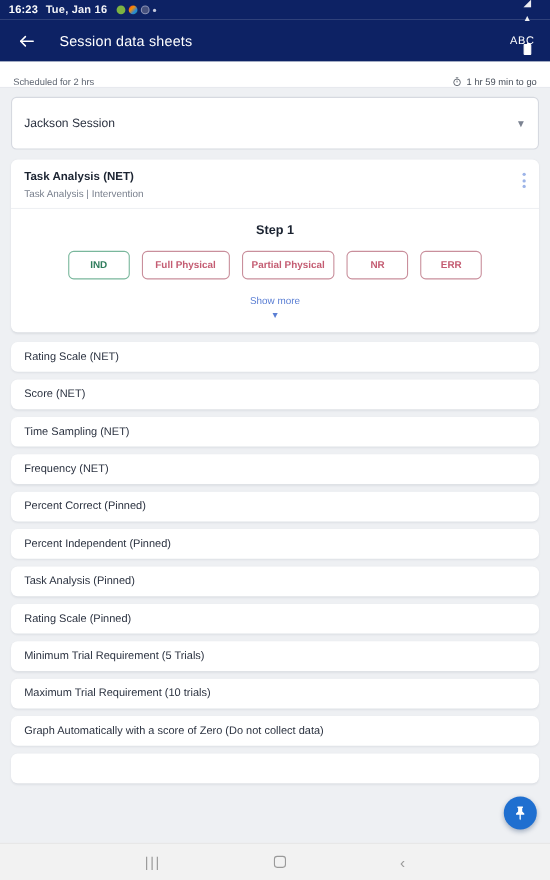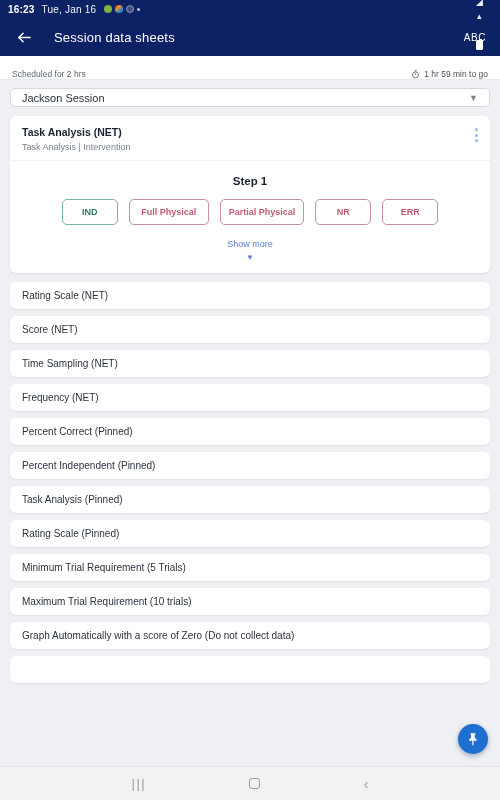--- a/index.html
+++ b/index.html
@@ -11,21 +11,21 @@
   }
   #app { position: relative; width: 500px; height: 800px; display: flex; flex-direction: column; }
 
   
   .statusbar {
     height: 18px; background: #0d2264; color: #ffffff;
     display: flex; align-items: center; padding: 0 8px;
     font-size: 10px; letter-spacing: .2px; flex: 0 0 18px;
   }
   .sb-time { font-weight: 600; margin-right: 7px; }
-  .sb-date { opacity: .95; margin-right: 8px; }
+  .sb-date { opacity: .95; margin-right: 8px; font-weight: bold; }
   .sb-icons { display: flex; align-items: center; gap: 3px; }
   .sb-dot { width: 8px; height: 8px; border-radius: 50%; display: inline-block; }
   .sb-dot.g { background: #7cb342; }
   .sb-dot.m { background: linear-gradient(135deg,#e53935 0%,#fb8c00 35%,#1e88e5 70%,#43a047 100%); }
   .sb-dot.s { background: #46517d; border: 1px solid #8b93b5; box-sizing: border-box; }
   .sb-dot.tiny { width: 3px; height: 3px; background: #c4c9dd; }
   .sb-spacer { flex: 1; }
   .sb-right { display: flex; align-items: center; gap: 4px; font-size: 9.5px; flex-direction: column; }
   .sb-right .glyph { opacity: .92; font-size: 9px; }
   .sb-batt {
@@ -58,21 +58,21 @@
   .scroll {
     flex: 1; overflow-y: auto; background: #eef0f3;
     padding: 8px 10px 0 10px; position: relative;
   }
   .scroll::-webkit-scrollbar { width: 3px; }
   .scroll::-webkit-scrollbar-thumb { background: #c9ccd3; border-radius: 2px; }
 
   
   .select-wrap {
     background: #fff; border: 1px solid #d6d9e0; border-radius: 5px;
-    height: 19px; display: flex; align-items: center; padding: 0 11px;
+    height: 48px; display: flex; align-items: center; padding: 0 11px;
     font-size: 11px; color: #2b3240; cursor: pointer; margin-bottom: 9px;
   }
   .select-caret { margin-left: auto; color: #7b8291; font-size: 9px; }
 
   
   .card {
     background: #fff; border-radius: 6px; margin-bottom: 9px;
     box-shadow: 0 1px 2px rgba(20,30,60,.09);
   }
   .card-head { display: flex; padding: 9px 12px 8px 12px; border-bottom: 1px solid #eef0f3; }

